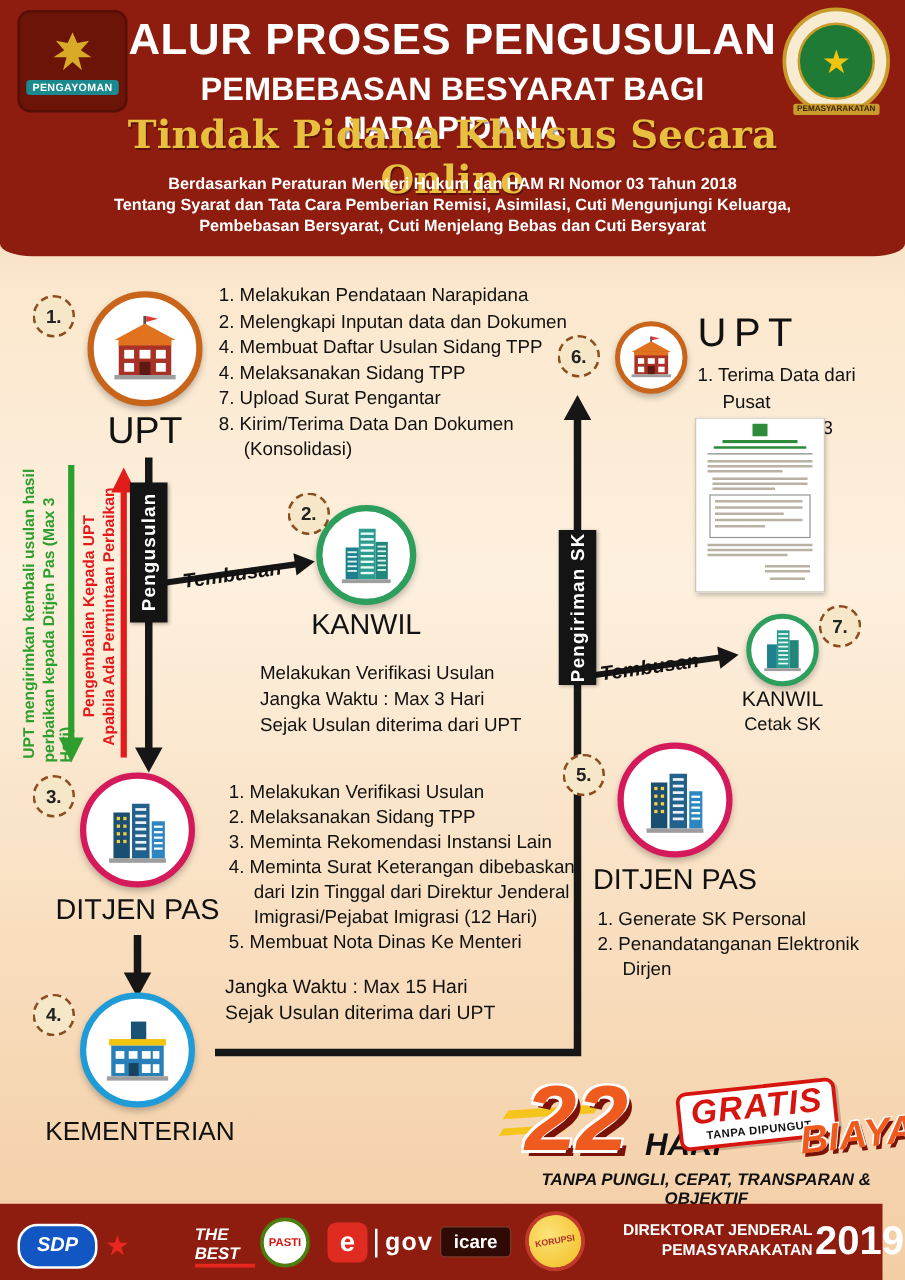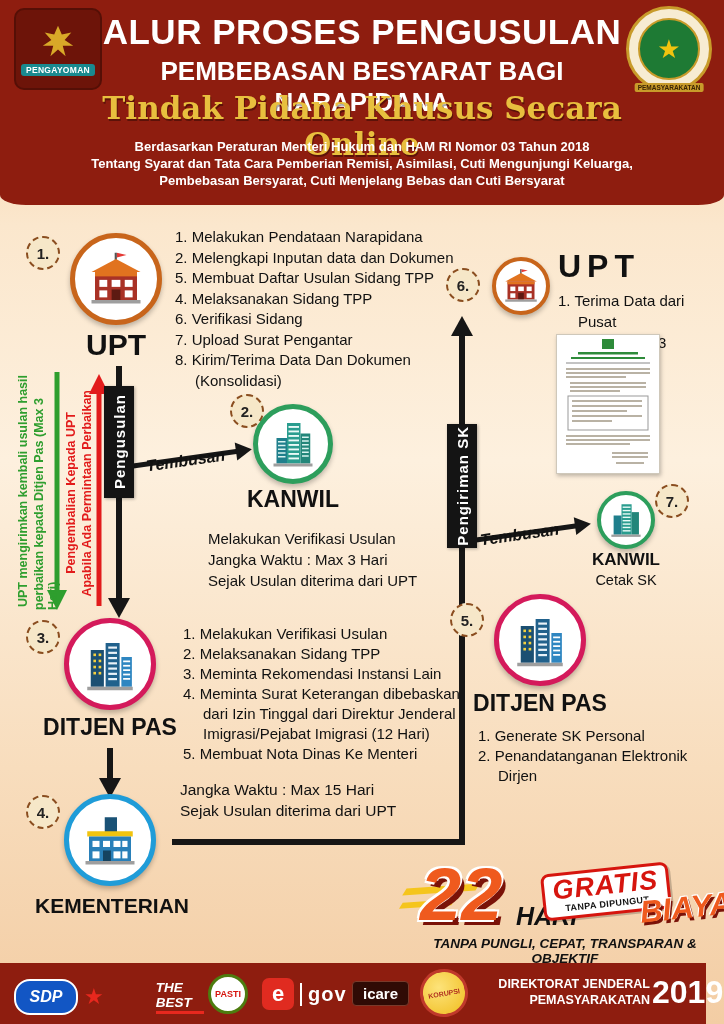--- a/index.html
+++ b/index.html
@@ -50,21 +50,21 @@
     color:#b03020;font-size:7px;font-weight:800;display:flex;align-items:center;justify-content:center;transform:rotate(-10deg);}
   .f-dept{position:absolute;left:490px;top:13px;width:160px;text-align:right;color:#fff;font-weight:800;
     font-size:12.5px;line-height:16px;}
   .f-year{position:absolute;left:652px;top:11px;color:#fff;font-size:32px;font-weight:800;}
 
   
   .circle-step{border-radius:50%;background:#fff;border-style:solid;box-sizing:border-box;
     display:flex;align-items:center;justify-content:center;box-shadow:0 3px 5px rgba(0,0,0,.25);z-index:2;}
   .badge{width:34px;height:34px;border-radius:50%;background:#f6e7c8;border:2px dashed #8a4d1f;box-sizing:border-box;
     display:flex;align-items:center;justify-content:center;font-size:15px;font-weight:800;color:#222;z-index:3;}
-  .step-label{text-align:center;font-weight:700;color:#111;z-index:2;}
+  .step-label{text-align:center;font-weight:400;color:#111;z-index:2;}
   .list{font-size:15px;line-height:20.5px;z-index:2;}
   .list .li{padding-left:20px;text-indent:-20px;}
   .vbar{background:#141414;display:flex;align-items:center;justify-content:center;z-index:2;box-shadow:1px 1px 3px rgba(0,0,0,.3);}
   .vbar span{writing-mode:vertical-rl;transform:rotate(180deg);color:#fff;font-weight:700;font-size:15px;letter-spacing:1px;}
   .vtext{display:flex;flex-direction:row;gap:2px;align-items:center;z-index:2;}
   .vtext span{writing-mode:vertical-rl;transform:rotate(180deg);font-size:12.5px;font-weight:700;}
   .vtext.green span{color:#2e9e2e;}
   .vtext.red span{color:#e21b1b;}
   .tembusan{font-size:16px;font-weight:700;font-style:italic;z-index:2;}
 
@@ -175,23 +175,22 @@
       <rect x="13" y="45" width="9" height="8" fill="#fff"></rect>
         <rect x="42" y="45" width="9" height="8" fill="#fff"></rect>
       <rect x="27" y="44" width="10" height="12" fill="#5d1a12"></rect>
       <rect x="4" y="56" width="56" height="4" fill="#9e9e9e"></rect>
     </svg>
   </div>
   <div class="abs step-label" style="left:70px;top:328px;width:92px;font-size:30px;">UPT</div>
   <div class="abs list" style="left:175px;top:227px;width:288px;">
     <div class="li">1. Melakukan Pendataan Narapidana</div>
     <div class="li">2. Melengkapi Inputan data dan Dokumen</div>
-    <div class="li">5. Membuat Daftar Usulan Sidang TPP</div>
+    <div class="li">4. Membuat Daftar Usulan Sidang TPP</div>
     <div class="li">4. Melaksanakan Sidang TPP</div>
-    <div class="li">6. Verifikasi Sidang</div>
     <div class="li">7. Upload Surat Pengantar</div>
     <div class="li">8. Kirim/Terima Data Dan Dokumen (Konsolidasi)</div>
   </div>
 
   <div class="abs badge" style="left:230px;top:394px;">
       <span>2.</span>
     </div>
   <div class="abs circle-step" style="left:253px;top:404px;width:80px;height:80px;border-width:5px;border-color:#2d9e5c;">
     <svg width="48" height="48" viewBox="0 0 64 64">
       <rect x="24" y="4" width="18" height="54" fill="#2a9d8f"></rect>

